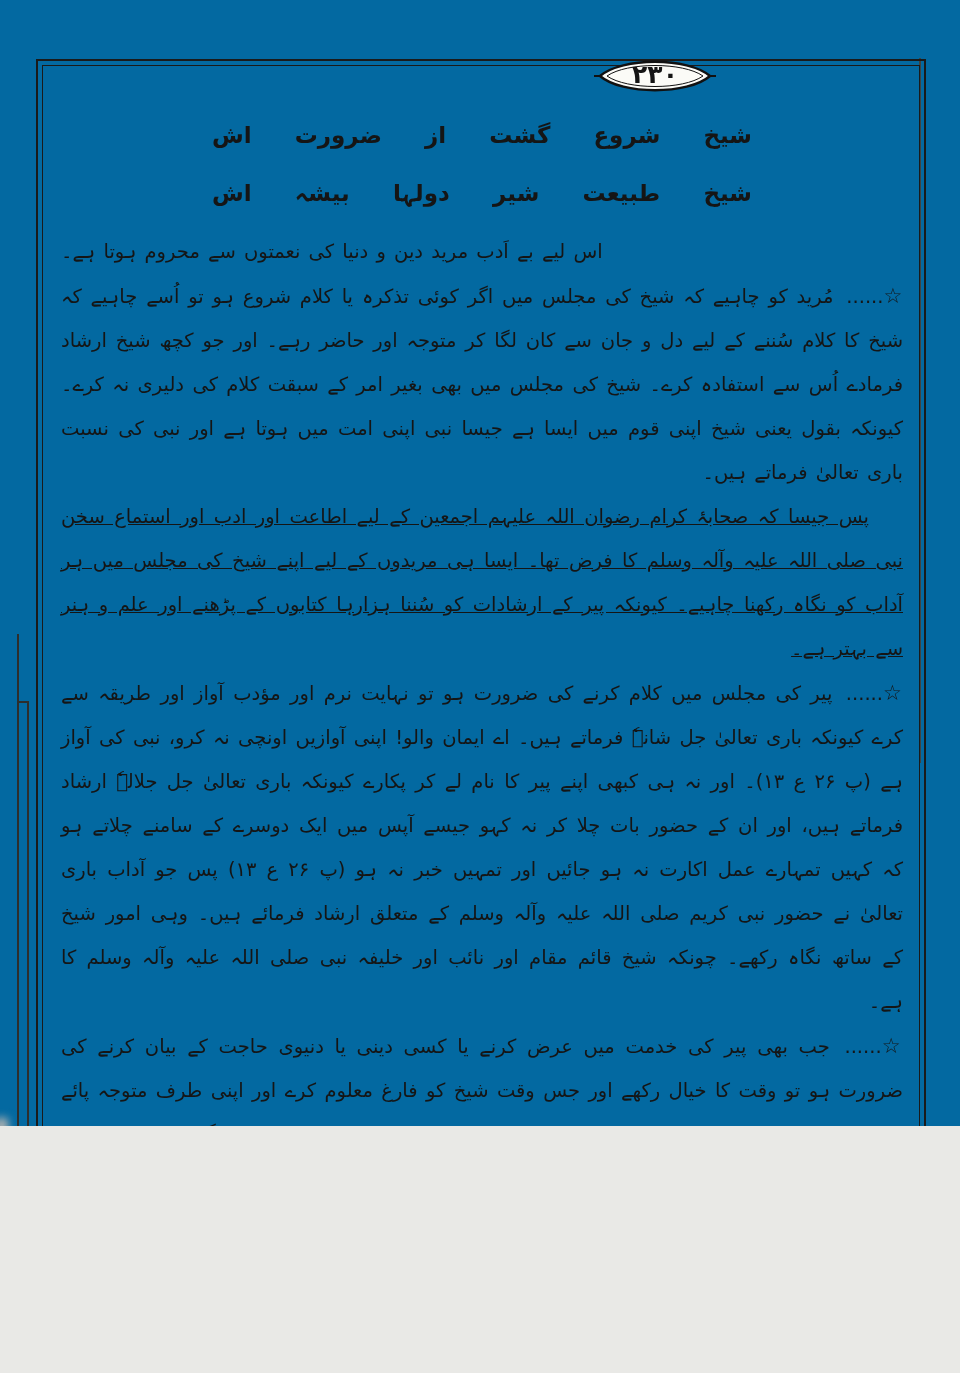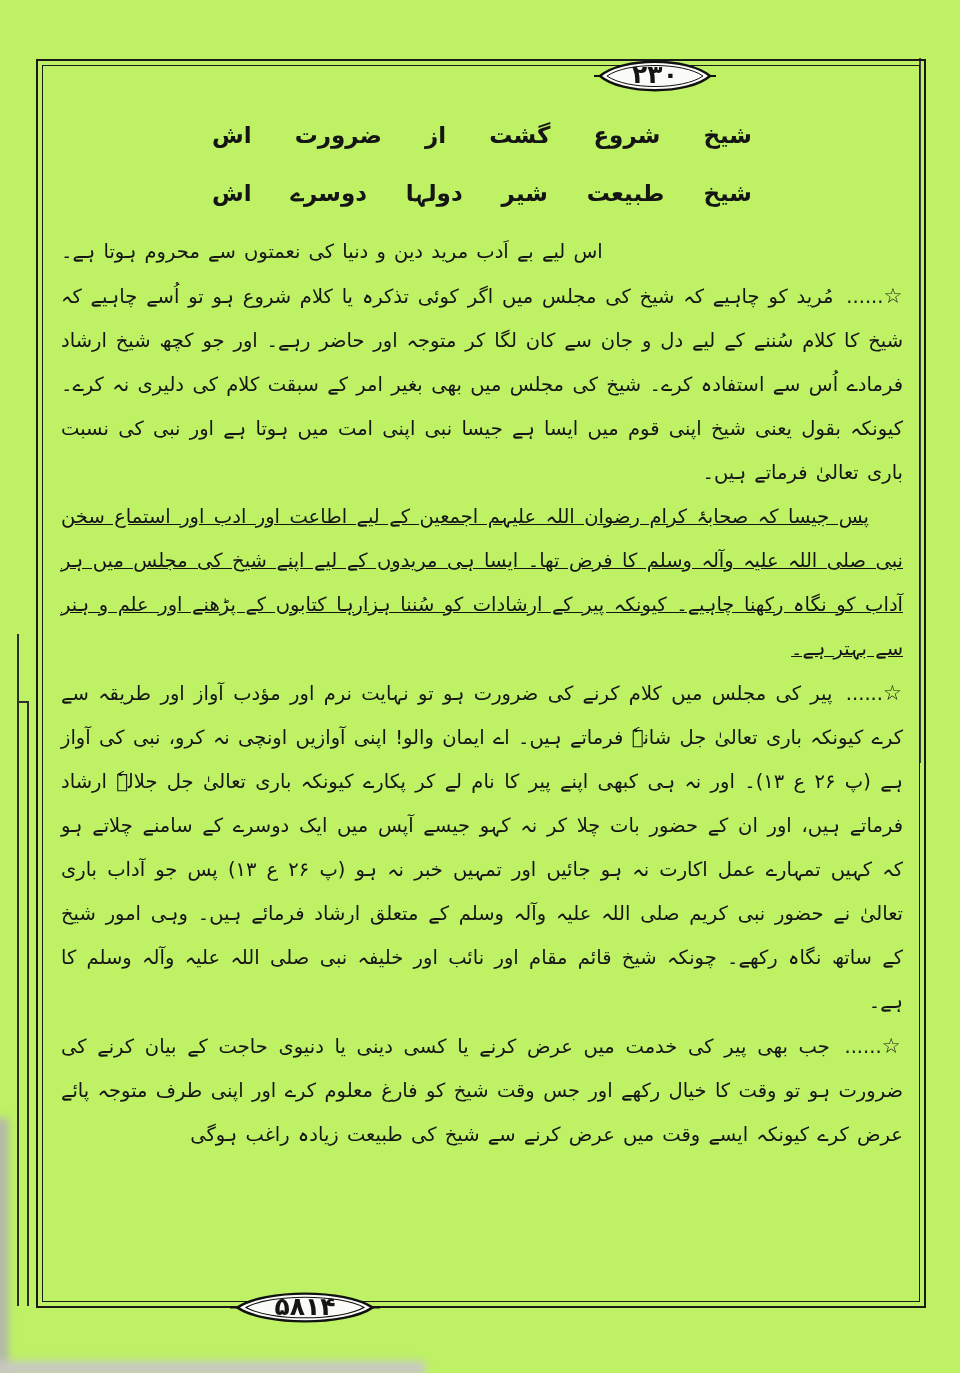--- a/index.html
+++ b/index.html
@@ -4,22 +4,22 @@
 <style>
   * { box-sizing: border-box; }
   html, body { margin: 0; padding: 0; }
   body {
     width: 960px; height: 1373px;
     background: #e9e9e6;
     font-family: "DejaVu Sans", sans-serif;
   }
   .sheet {
     position: relative;
-    width: 960px; height: 1373px;
-    background: #bef264;
+    width: 960px; height: 1126px;
+    background: #0369a1;
     overflow: hidden;
     color: #151515;
   }
   
   .frame {
     position: absolute;
     left: 36px; top: 59px;
     width: 890px; height: 1249px;
     border: 2px solid #1a1a1a;
   }
@@ -122,21 +122,21 @@
           <span>گشت</span>
           <span>از</span>
           <span>ضرورت</span>
           <span>اش</span>
         </div>
       <div class="poetry-line" id="poetry-line-2">
           <span>شیخ</span>
           <span>طبیعت</span>
           <span>شیر</span>
           <span>دولہا</span>
-          <span>دوسرے</span>
+          <span>بیشہ</span>
           <span>اش</span>
         </div>
     </div>
     <div id="paragraphs">
         <div class="para para-intro"><span>اس لیے بے اَدب مرید دین و دنیا کی نعمتوں سے محروم ہوتا ہے۔</span></div>
         <div class="para para-star"><span class="star-mark">☆</span><span class="dots">......</span> <span>مُرید کو چاہیے کہ شیخ کی مجلس میں اگر کوئی تذکرہ یا کلام شروع ہو تو اُسے چاہیے کہ شیخ کا کلام سُننے کے لیے دل و جان سے کان لگا کر متوجہ اور حاضر رہے۔ اور جو کچھ شیخ ارشاد فرمادے اُس سے استفادہ کرے۔ شیخ کی مجلس میں بھی بغیر امر کے سبقت کلام کی دلیری نہ کرے۔ کیونکہ بقول یعنی شیخ اپنی قوم میں ایسا ہے جیسا نبی اپنی امت میں ہوتا ہے اور نبی کی نسبت باری تعالیٰ فرماتے ہیں۔</span></div>
         <div class="para para-plain"><span>پس جیسا کہ صحابۂ کرام رضوان اللہ علیہم اجمعین کے لیے اطاعت اور ادب اور استماع سخن نبی صلی اللہ علیہ وآلہ وسلم کا فرض تھا۔ ایسا ہی مریدوں کے لیے اپنے شیخ کی مجلس میں ہر آداب کو نگاہ رکھنا چاہیے۔ کیونکہ پیر کے ارشادات کو سُننا ہزارہا کتابوں کے پڑھنے اور علم و ہنر سے بہتر ہے۔</span></div>
         <div class="para para-star"><span class="star-mark">☆</span><span class="dots">......</span> <span>پیر کی مجلس میں کلام کرنے کی ضرورت ہو تو نہایت نرم اور مؤدب آواز اور طریقہ سے کرے کیونکہ باری تعالیٰ جل شانہٗ فرماتے ہیں۔ اے ایمان والو! اپنی آوازیں اونچی نہ کرو، نبی کی آواز ہے (پ ۲۶ ع ۱۳)۔ اور نہ ہی کبھی اپنے پیر کا نام لے کر پکارے کیونکہ باری تعالیٰ جل جلالہٗ ارشاد فرماتے ہیں، اور ان کے حضور بات چلا کر نہ کہو جیسے آپس میں ایک دوسرے کے سامنے چلاتے ہو کہ کہیں تمہارے عمل اکارت نہ ہو جائیں اور تمہیں خبر نہ ہو (پ ۲۶ ع ۱۳) پس جو آداب باری تعالیٰ نے حضور نبی کریم صلی اللہ علیہ وآلہ وسلم کے متعلق ارشاد فرمائے ہیں۔ وہی امور شیخ کے ساتھ نگاہ رکھے۔ چونکہ شیخ قائم مقام اور نائب اور خلیفہ نبی صلی اللہ علیہ وآلہ وسلم کا ہے۔</span></div>
         <div class="para para-star"><span class="star-mark">☆</span><span class="dots">......</span> <span>جب بھی پیر کی خدمت میں عرض کرنے یا کسی دینی یا دنیوی حاجت کے بیان کرنے کی ضرورت ہو تو وقت کا خیال رکھے اور جس وقت شیخ کو فارغ معلوم کرے اور اپنی طرف متوجہ پائے عرض کرے کیونکہ ایسے وقت میں عرض کرنے سے شیخ کی طبیعت زیادہ راغب ہوگی</span></div>
       </div>

